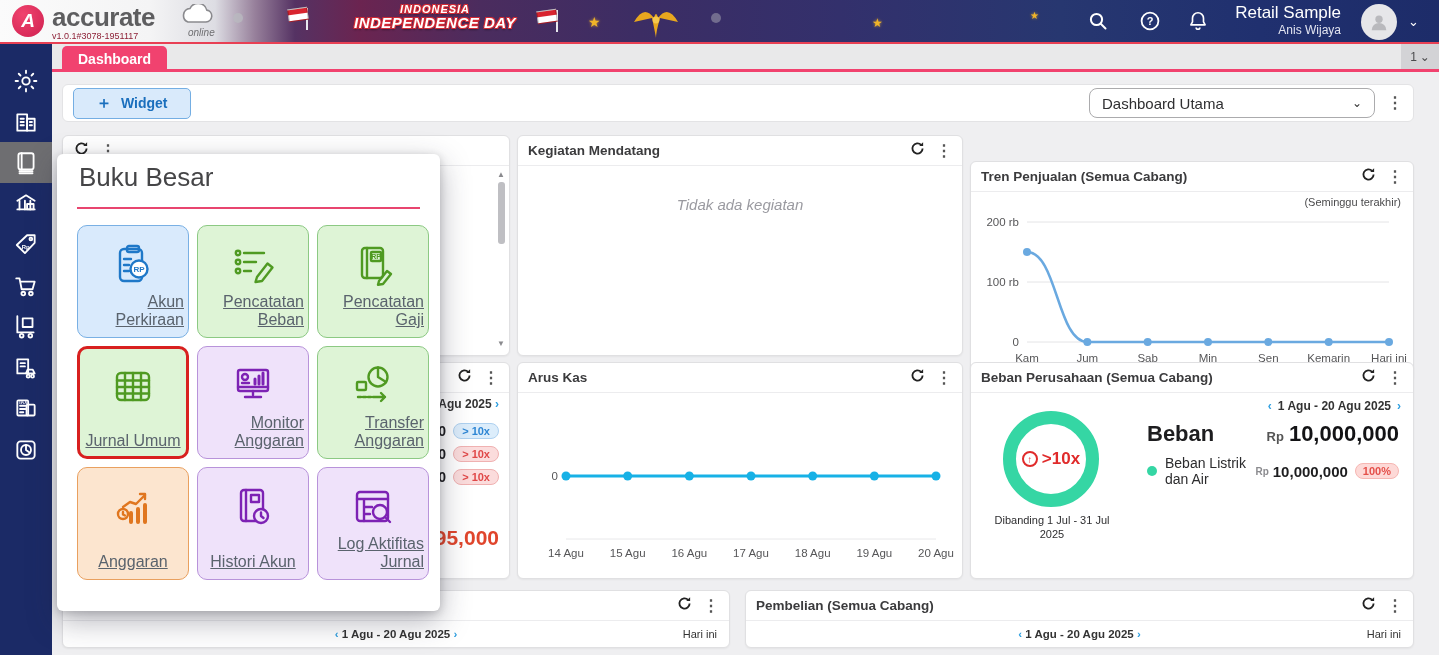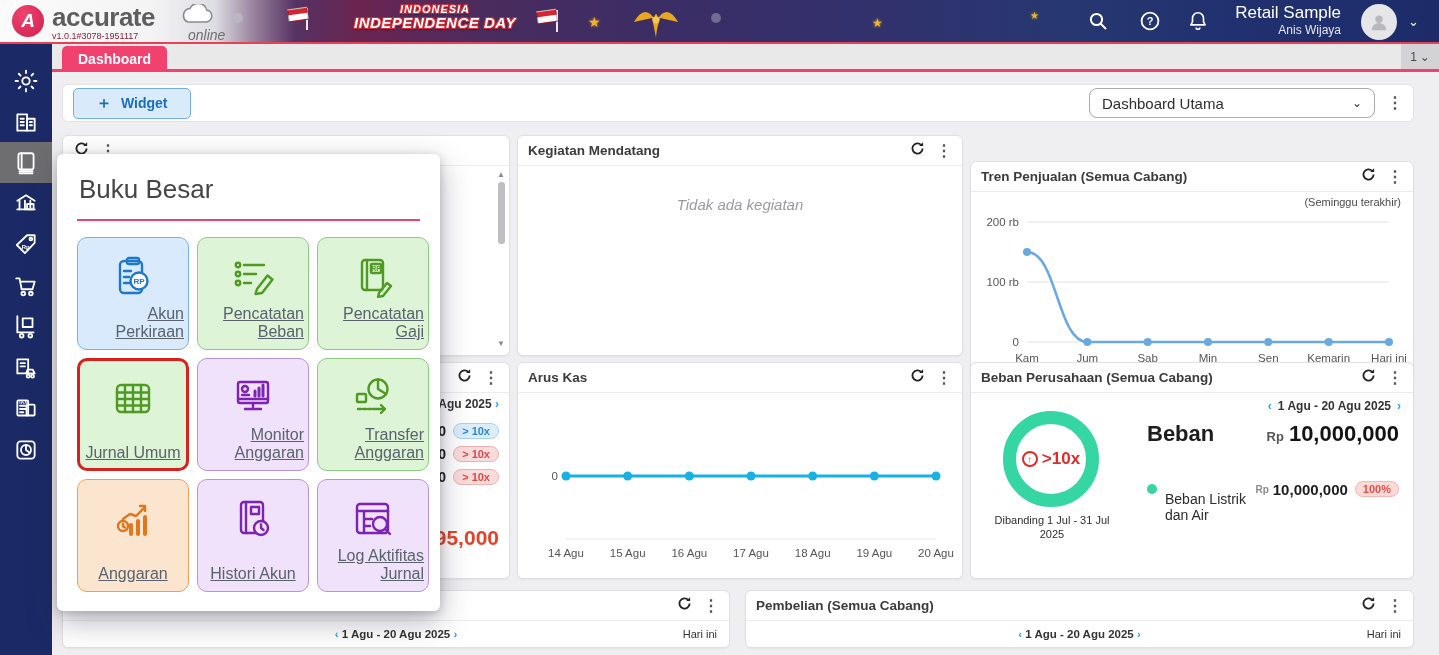--- a/index.html
+++ b/index.html
@@ -15,21 +15,21 @@
     position:absolute; left:0; top:0; width:1439px; height:44px;
     background:linear-gradient(90deg,#fbfbfb 0px,#f4f4f5 150px,#dddde3 215px,#97809b 255px,#553263 295px,#6b2450 360px,#4b2c5e 480px,#3c2d64 640px,#33306c 840px,#273770 1060px,#20306f 1260px,#1d2c69 1439px);
     border-bottom:2px solid #e84054;
     z-index:30;
   }
   .logo-badge{ position:absolute; left:12px; top:5px; width:32px; height:32px; border-radius:50%;
     background:radial-gradient(circle at 35% 30%, #f0436e, #cf2050); display:flex; align-items:center; justify-content:center; }
   .logo-badge span{ color:#fff; font-weight:800; font-size:19px; font-style:italic; }
   .brand-text{ position:absolute; left:52px; top:2px; font-size:26px; font-weight:700; letter-spacing:-0.5px; color:#5e5e60; }
   .brand-cloud{ position:absolute; left:178px; top:4px; }
-  .brand-sub{ position:absolute; left:188px; top:27px; font-size:14px; font-style:italic; color:#6f6f72; }
+  .brand-sub{ position:absolute; left:188px; top:27px; font-size:10px; font-style:italic; color:#6f6f72; }
   .version-text{ position:absolute; left:52px; top:31px; font-size:9px; color:#8d2036; }
   .hdr-dot{ position:absolute; width:10px; height:10px; border-radius:50%; background:#b9b9bf; opacity:.8; }
   .banner-text{ position:absolute; left:330px; top:3px; width:210px; text-align:center; font-style:italic; font-weight:800; color:#fff; line-height:1.1;
     text-shadow:-1px -1px 0 #d42a35,1px -1px 0 #d42a35,-1px 1px 0 #d42a35,1px 1px 0 #d42a35,0 2px 2px rgba(0,0,0,.4); }
   .banner-text .l1{ font-size:11px; letter-spacing:1px; }
   .banner-text .l2{ font-size:15px; letter-spacing:.5px; }
   .flag{ position:absolute; width:20px; height:13px; background:linear-gradient(#d8242f 0 50%,#fff 50% 100%); border:1px solid rgba(0,0,0,.25); transform:rotate(-8deg); }
   .flag-pole{ position:absolute; width:2px; height:22px; background:#e8e8ee; }
   .star{ position:absolute; color:#f0b429; text-shadow:0 0 3px rgba(240,180,40,.8); }
   .garuda{ position:absolute; left:630px; top:2px; }
@@ -86,30 +86,30 @@
   .ring .circ-arrow{ width:16px; height:16px; border:2px solid #e02b2b; border-radius:50%; color:#e02b2b; font-size:10px; font-weight:800; display:flex; align-items:center; justify-content:center; }
   .ring .rtext{ color:#e02b2b; font-weight:800; font-size:17px; }
   .compare-text{ position:absolute; left:10px; top:150px; width:142px; text-align:center; font-size:11px; color:#2e2e30; line-height:1.3; }
   .beban-head{ position:absolute; left:176px; right:14px; top:58px; display:flex; align-items:baseline; justify-content:space-between; }
   .beban-head .glabel{ font-size:22px; font-weight:800; color:#1d1d1f; }
   .beban-head .gval{ display:flex; align-items:baseline; gap:5px; }
   .beban-head .cur{ font-size:13px; font-weight:700; color:#555; }
   .beban-head .amt{ font-size:22px; font-weight:800; color:#131315; }
   .beban-row{ position:absolute; left:176px; right:14px; top:92px; display:flex; align-items:center; }
   .beban-row .dot{ width:10px; height:10px; border-radius:50%; background:#35d6a4; margin-right:8px; }
-  .beban-row .rname{ flex:1; font-size:14px; color:#2c2c2e;margin-top:36px; }
+  .beban-row .rname{ flex:1; font-size:14px; color:#2c2c2e; }
   .beban-row .rcur{ font-size:10px; font-weight:700; color:#8b8b8f; margin-right:4px; }
   .beban-row .rval{ font-size:15px; font-weight:800; color:#1d1d1f; margin-right:7px; }
   .pct-pill{ font-size:11px; font-weight:700; color:#e4504a; background:#fdd9d7; border:1px solid #f6b6b2; border-radius:10px; padding:1px 7px; }
   
   .center-date{ text-align:center; font-size:11.5px; font-weight:700; color:#333; margin-top:7px; }
   .hari-ini{ position:absolute; right:12px; top:37px; font-size:11px; color:#333; }
   
   .popup{ position:absolute; left:57px; top:154px; width:383px; height:457px; background:#fff; border-radius:6px; z-index:50;
-    box-shadow:0 10px 30px rgba(40,40,60,.35), 0 2px 8px rgba(0,0,0,.18); padding:16px 20px 20px; }
+    box-shadow:0 10px 30px rgba(40,40,60,.35), 0 2px 8px rgba(0,0,0,.18); padding:4px 20px 20px; }
   .popup-title{ font-size:26px; font-weight:400; color:#454547; margin:4px 0 14px 2px; }
   .popup-divider{ height:2px; background:#e8456f; margin-bottom:16px; }
   .tile-grid{ display:grid; grid-template-columns:repeat(3,112px); gap:8px; }
   .tile{ height:113px; border-radius:10px; border:1px solid; display:flex; flex-direction:column; align-items:center; justify-content:space-between;
     padding:15px 4px 8px; cursor:pointer; }
   .tile .ticon{ flex:0 0 auto; display:flex; align-items:center; justify-content:center; }
   .tile .tlabel{ font-size:16px; color:#5a636d; text-align:right; line-height:1.12;text-decoration:underline; }
   .tile.blue{ background:#d9eafc; border-color:#79b0e4; color:#1f78c8; }
   .tile.green{ background:#def4d6; border-color:#8cc983; color:#4f9a22; }
   .tile.purple{ background:#efe2fa; border-color:#b893da; color:#7d22b4; }

